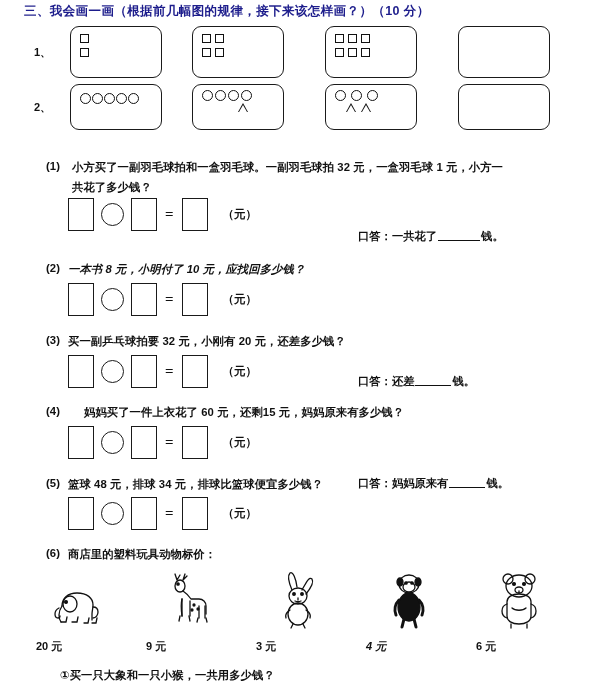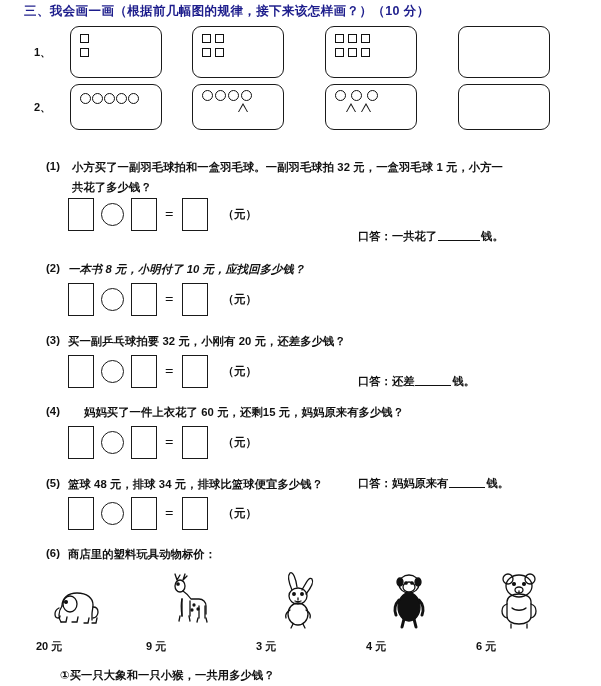--- a/index.html
+++ b/index.html
@@ -420,21 +420,21 @@
           <ellipse cx="11" cy="10" rx="3" ry="4" fill="#111"></ellipse>
           <ellipse cx="29" cy="10" rx="3" ry="4" fill="#111"></ellipse>
           <ellipse cx="20" cy="35" rx="11" ry="14" fill="#111"></ellipse>
           <path d="M10 28c-4 4-5 10-3 15" fill="none" stroke="#111" stroke-width="3"></path>
           <path d="M30 28c4 4 5 10 3 15" fill="none" stroke="#111" stroke-width="3"></path>
           <path d="M15 47l-2 8M25 47l2 8" stroke-width="3"></path>
         </g>
       </svg>
     </div>
   </div>
-  <div class="price-label" style="left:366px; top:639px;">4 元</div>
+  <div class="price-label" style="left:366px; top:639px;font-style:italic;">4 元</div>
 
   <div class="animal-cell" style="left:476px; top:568px;">
     <div class="animal-art">
       <svg width="48" height="60" viewBox="0 0 48 60">
         <g fill="none" stroke="#111" stroke-width="1.3" stroke-linecap="round" stroke-linejoin="round">
           <circle cx="13" cy="9" r="5"></circle>
           <circle cx="35" cy="9" r="5"></circle>
           <ellipse cx="24" cy="16" rx="13" ry="11"></ellipse>
           <circle cx="19" cy="14" r="1.4" fill="#111"></circle>
           <circle cx="29" cy="14" r="1.4" fill="#111"></circle>

